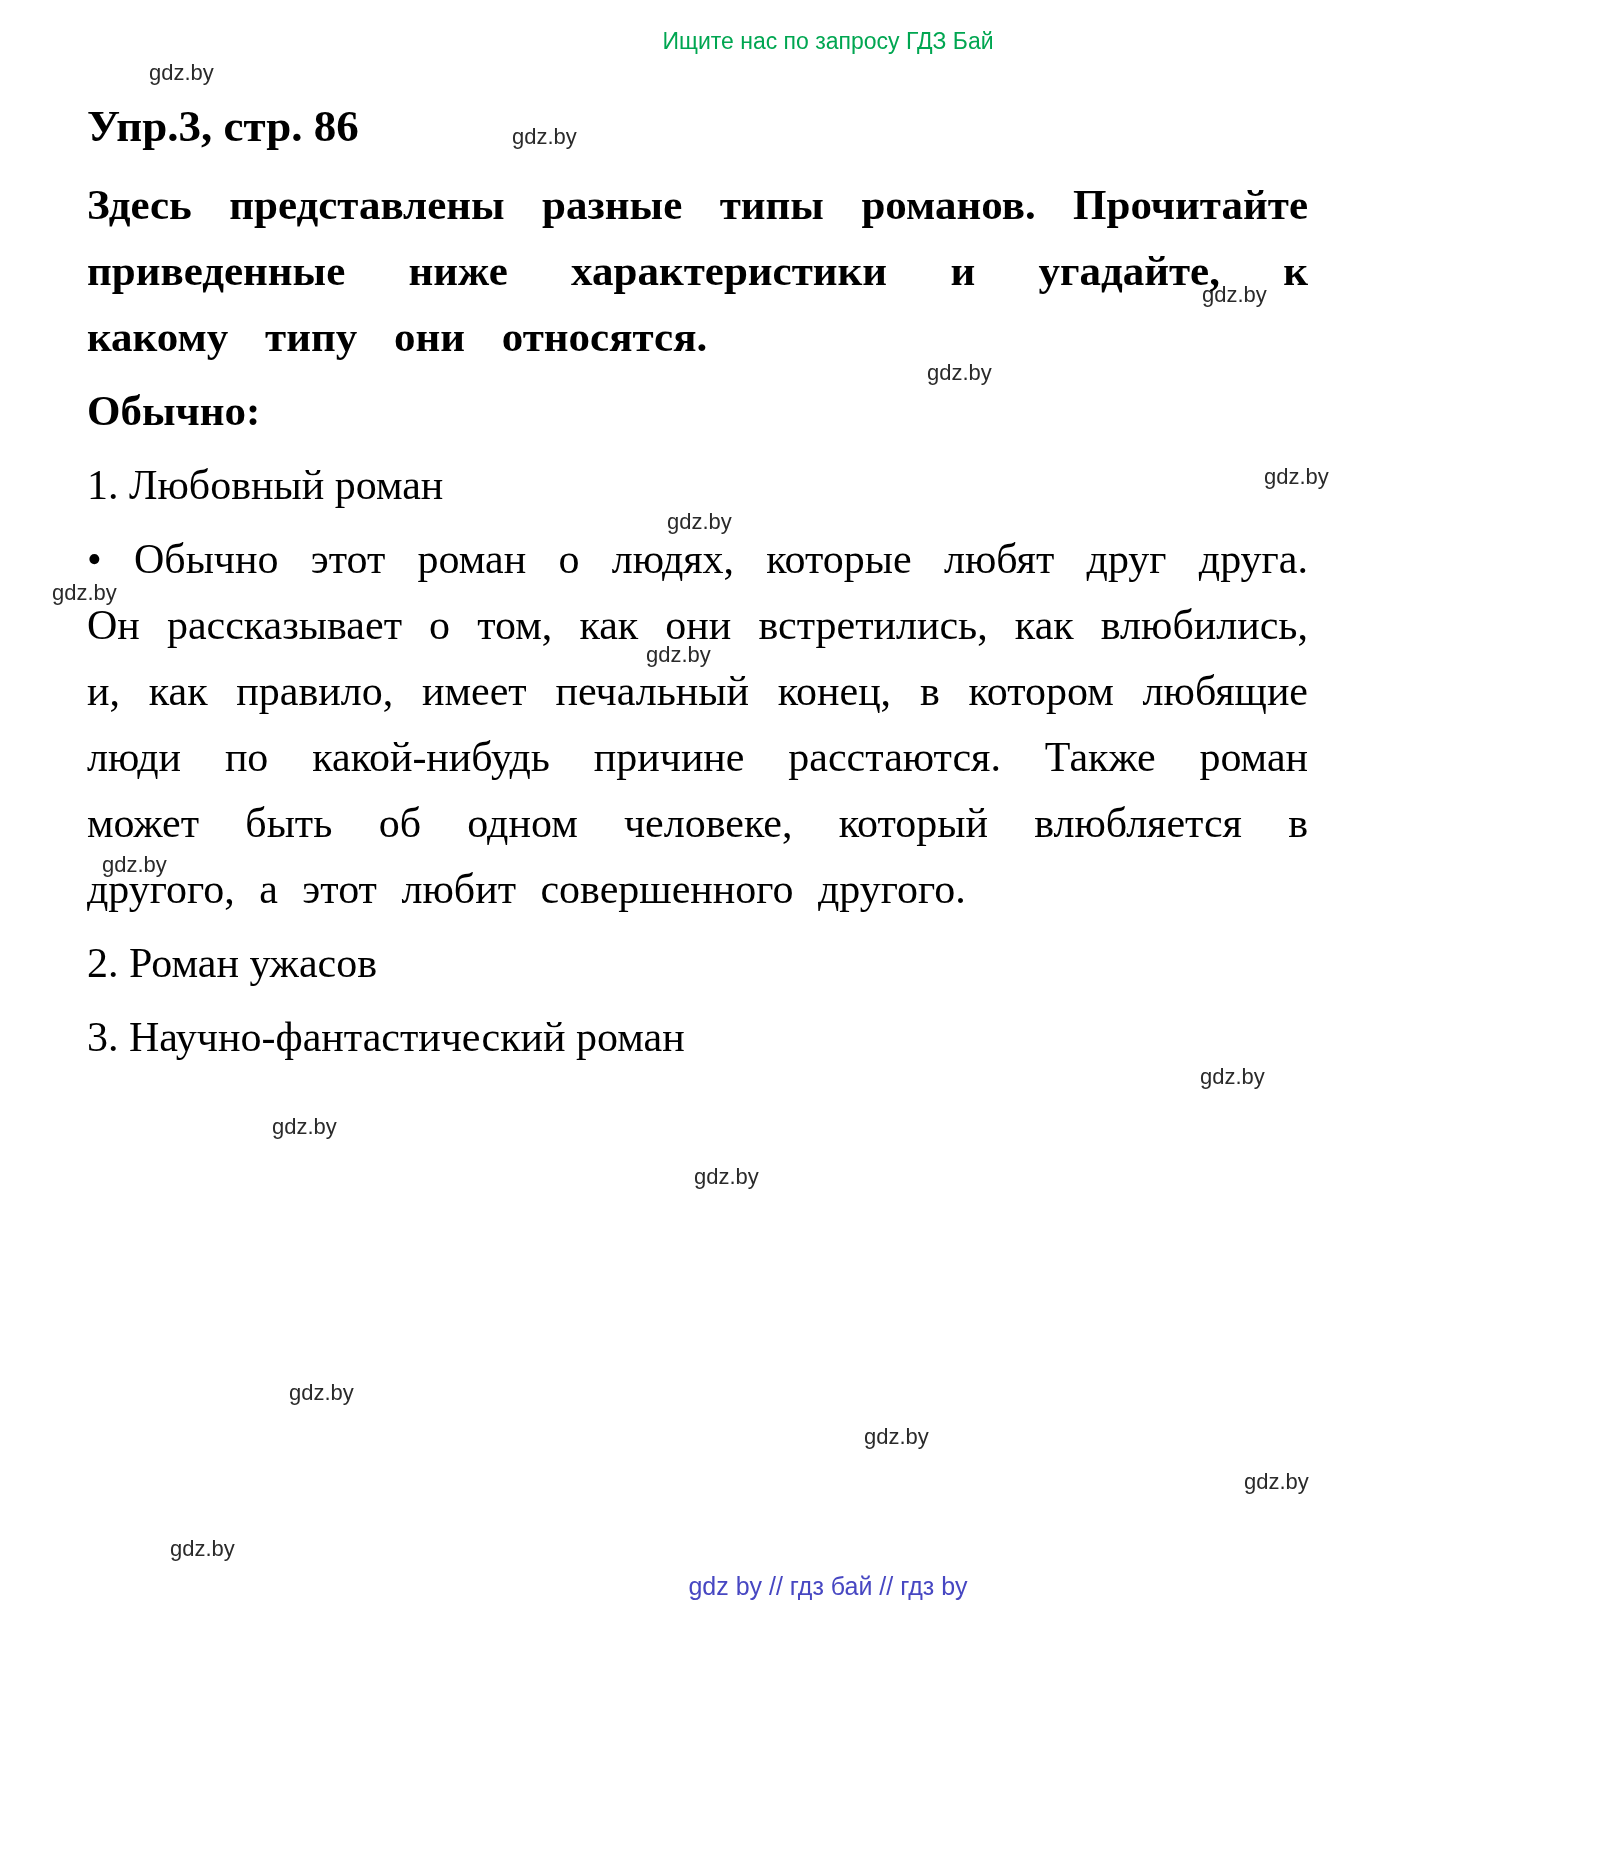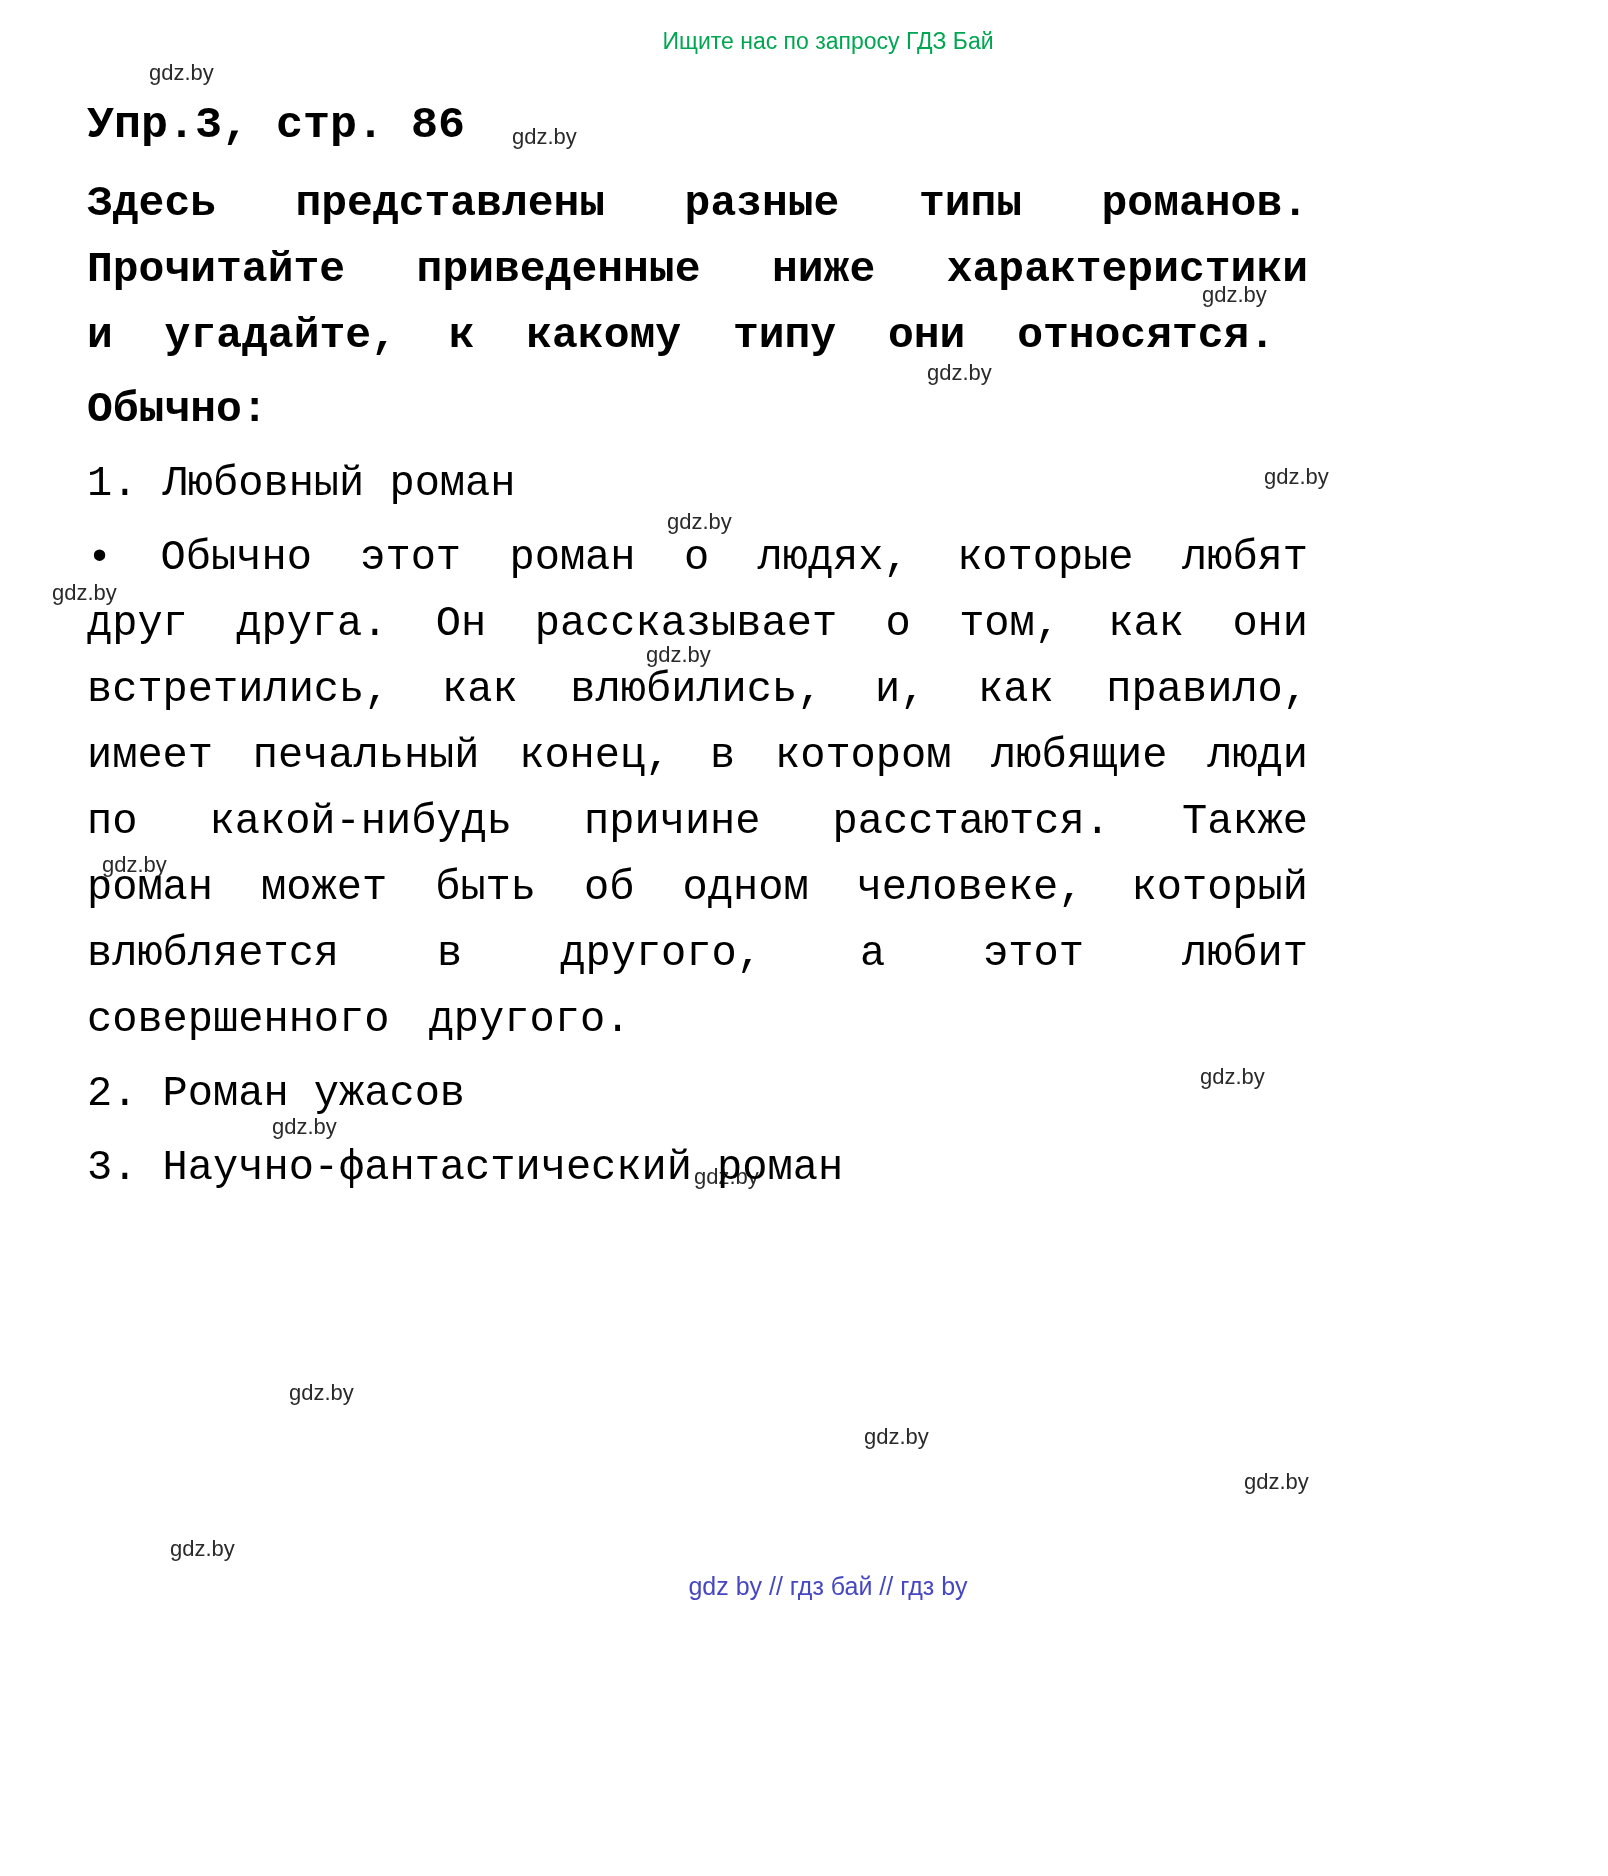--- a/index.html
+++ b/index.html
@@ -21,21 +21,21 @@
 
   .wm {
     position:absolute;
     font-family:"Liberation Sans", sans-serif;
     font-size:22px;
     color:#2a2a2a;
     white-space:nowrap;
   }
 
   .content {
-    position:absolute; left:55px; top:68px; width:1237px;font-family:Liberation Mono, monospace;
+    position:absolute; left:55px; top:68px; width:1237px;
   }
 
   .doc-title {
     font-size:45px;
     font-weight:bold;
     margin-bottom:20px;
   }
 
   .task {
     font-size:43px;

